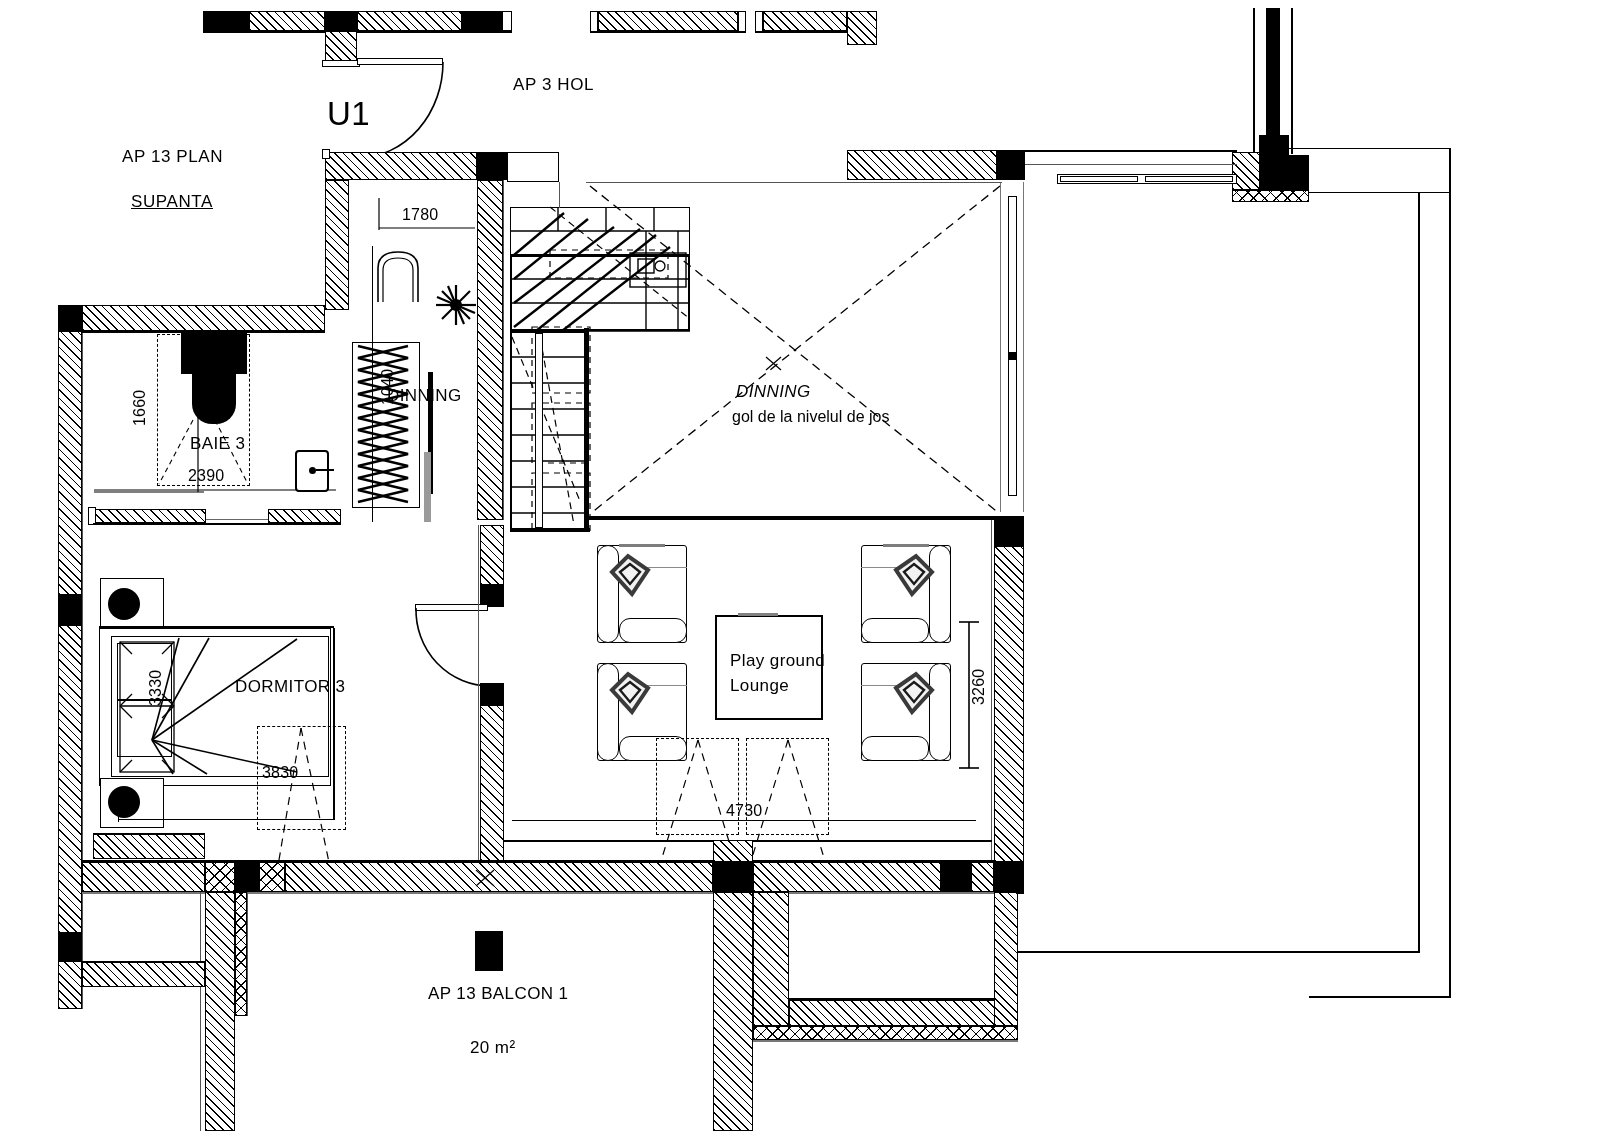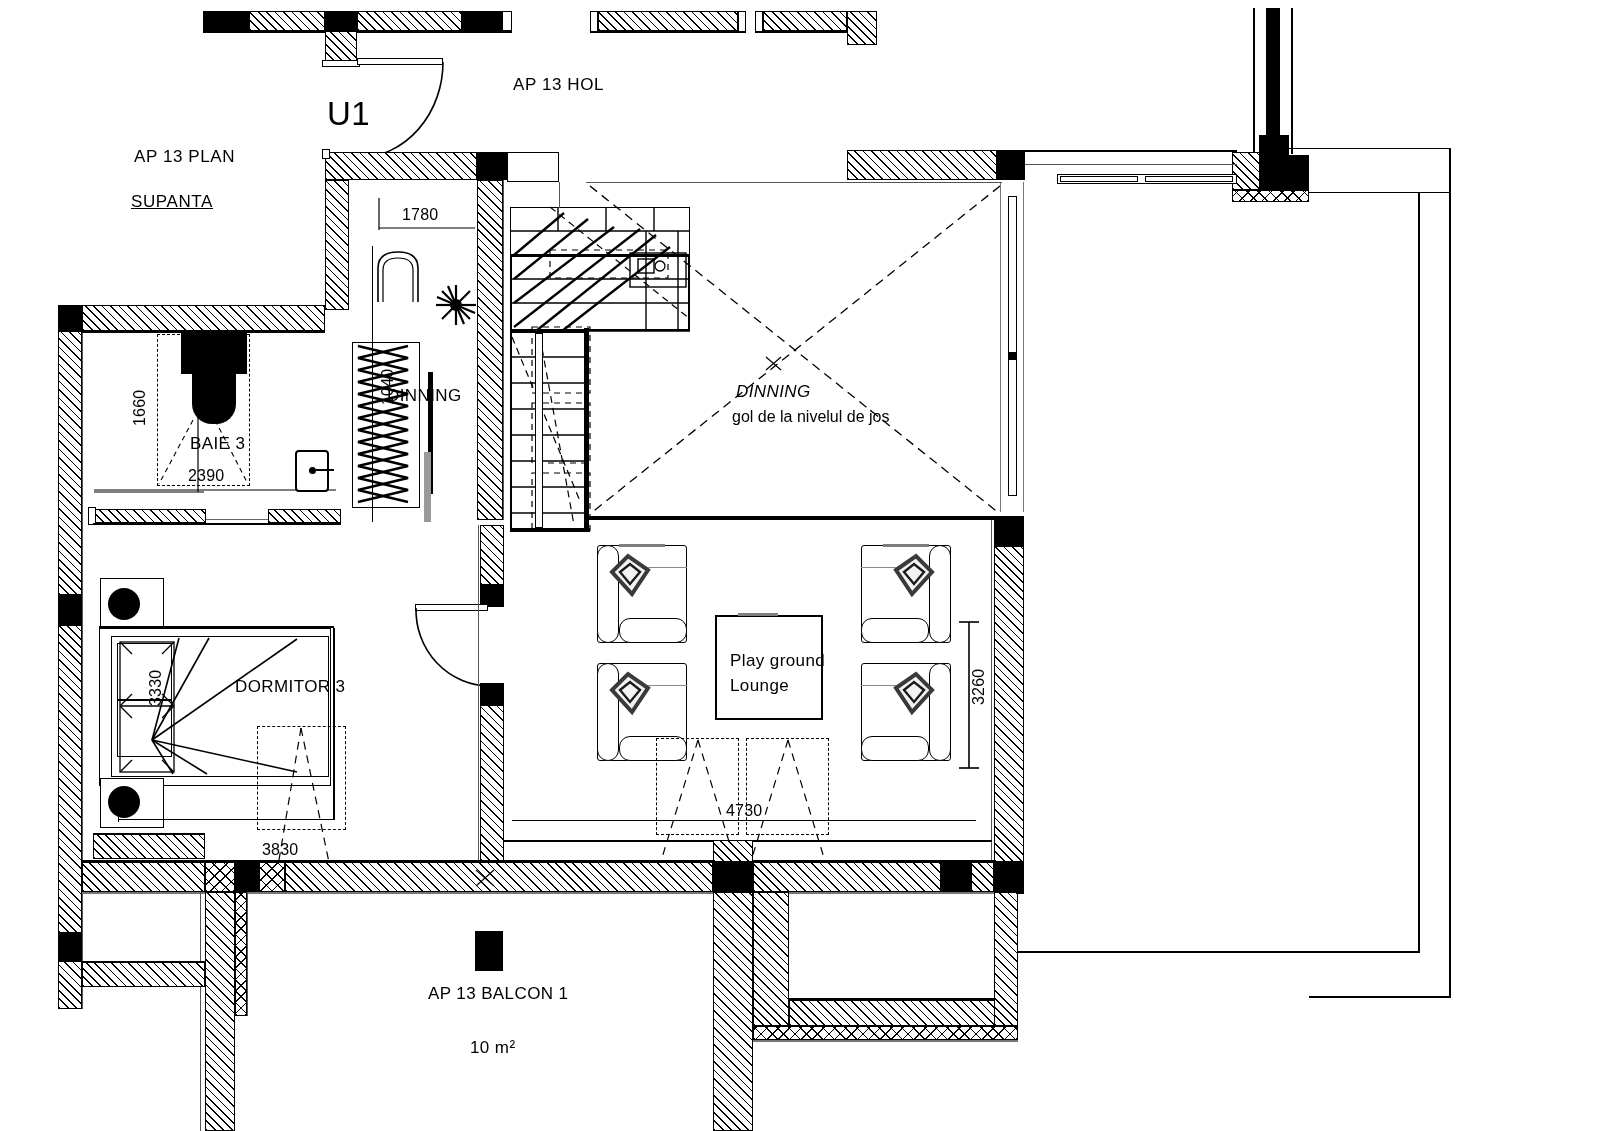--- a/index.html
+++ b/index.html
@@ -295,21 +295,21 @@
   </svg>
   <div class="lbl lbl-dim rot90" style="left:147px;top:706px;">3330</div>
 
   <div class="dash" style="left:257px;top:726px;width:89px;height:104px;"></div>
   <svg style="left:257px;top:726px;width:92px;height:150px;">
     <g stroke="#000" stroke-width="1.2" fill="none" stroke-dasharray="8,6">
       <line x1="44" y1="2" x2="20" y2="146"></line>
       <line x1="44" y1="2" x2="74" y2="146"></line>
     </g>
   </svg>
-  <div class="lbl lbl-dim" style="left:262px;top:841px;">3830</div>
+  <div class="lbl lbl-dim" style="left:262px;top:764px;">3830</div>
   <div class="ln" style="left:118px;top:819px;width:215px;height:1.4px;"></div>
   <div class="ln" style="left:118px;top:800px;width:1.4px;height:22px;"></div>
 
   <div class="wall" style="left:93px;top:833px;width:112px;height:26px;"></div>
   <div class="ln" style="left:93px;top:833px;width:112px;height:2px;"></div>
 
   <div class="box" style="left:597px;top:545px;width:90px;height:98px;border-radius:3px;"></div>
   <div class="box" style="left:597px;top:545px;width:22px;height:98px;border-radius:11px;"></div>
   <div class="box" style="left:619px;top:618px;width:68px;height:25px;border-radius:11px;"></div>
   <div class="ln" style="left:619px;top:567px;width:68px;height:1.2px;background:#8a8a8a;"></div>
@@ -400,26 +400,26 @@
 
   <div class="wall-v" style="left:713px;top:840px;width:40px;height:22px;"></div>
   <div class="wall-v" style="left:713px;top:892px;width:40px;height:239px;"></div>
   <div class="wall-v" style="left:753px;top:892px;width:36px;height:134px;"></div>
   <div class="wall" style="left:789px;top:1000px;width:229px;height:26px;"></div>
   <div class="wall-v" style="left:994px;top:892px;width:24px;height:134px;"></div>
   <div class="wall-xh" style="left:753px;top:1026px;width:265px;height:14px;"></div>
   <div class="ln" style="left:789px;top:998px;width:206px;height:2px;background:#000;"></div>
   <div class="ln" style="left:753px;top:1040px;width:265px;height:1.6px;background:#777;"></div>
 
-  <div class="lbl lbl-title" style="left:134px;top:147px;">AP 13 PLAN</div>
+  <div class="lbl lbl-title" style="left:122px;top:147px;">AP 13 PLAN</div>
   <div class="lbl lbl-title" style="left:131px;top:192px;text-decoration:underline;">SUPANTA</div>
   <div class="lbl lbl-big" style="left:327px;top:95px;">U1</div>
-  <div class="lbl lbl-title" style="left:513px;top:75px;">AP 13 HOL</div>
+  <div class="lbl lbl-title" style="left:513px;top:75px;">AP 3 HOL</div>
   <div class="lbl lbl-room" style="left:428px;top:984px;">AP 13 BALCON 1</div>
-  <div class="lbl lbl-room" style="left:470px;top:1038px;">10 m²</div>
+  <div class="lbl lbl-room" style="left:470px;top:1038px;">20 m²</div>
   <div class="solidfix" style="left:475px;top:931px;width:28px;height:40px;"></div>
 
   <svg style="left:474px;top:868px;width:24px;height:20px;">
     <line x1="2" y1="2" x2="20" y2="18" stroke="#000" stroke-width="1.2"></line>
     <line x1="20" y1="2" x2="2" y2="18" stroke="#000" stroke-width="1.2"></line>
   </svg>
   <svg style="left:765px;top:356px;width:18px;height:16px;">
     <line x1="1" y1="1" x2="16" y2="14" stroke="#000" stroke-width="1.2"></line>
     <line x1="16" y1="1" x2="1" y2="14" stroke="#000" stroke-width="1.2"></line>
   </svg>

